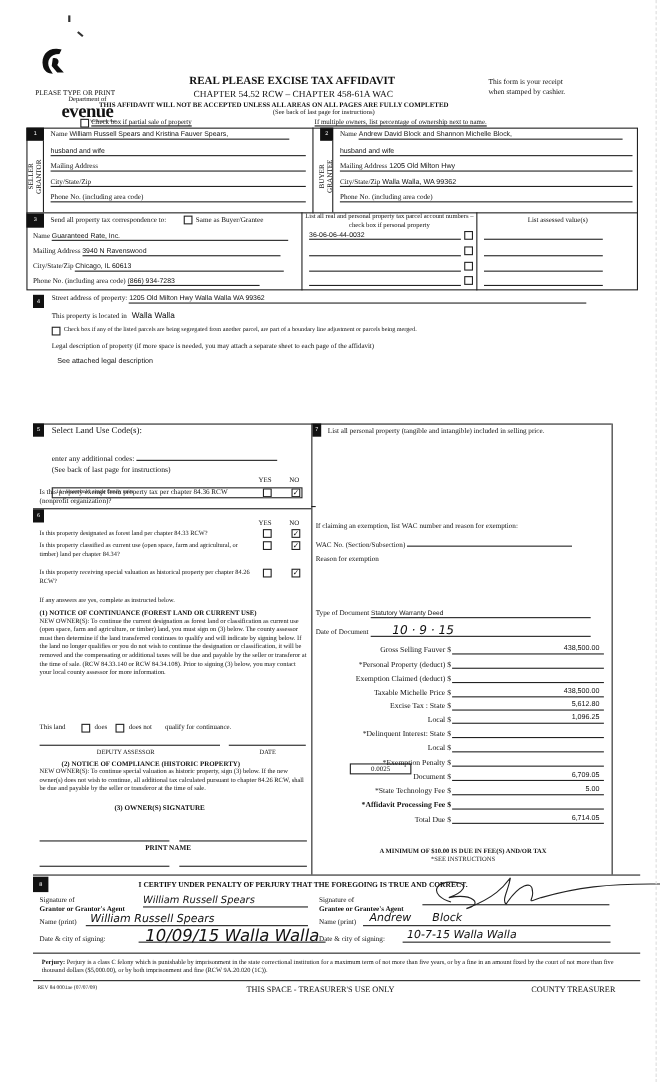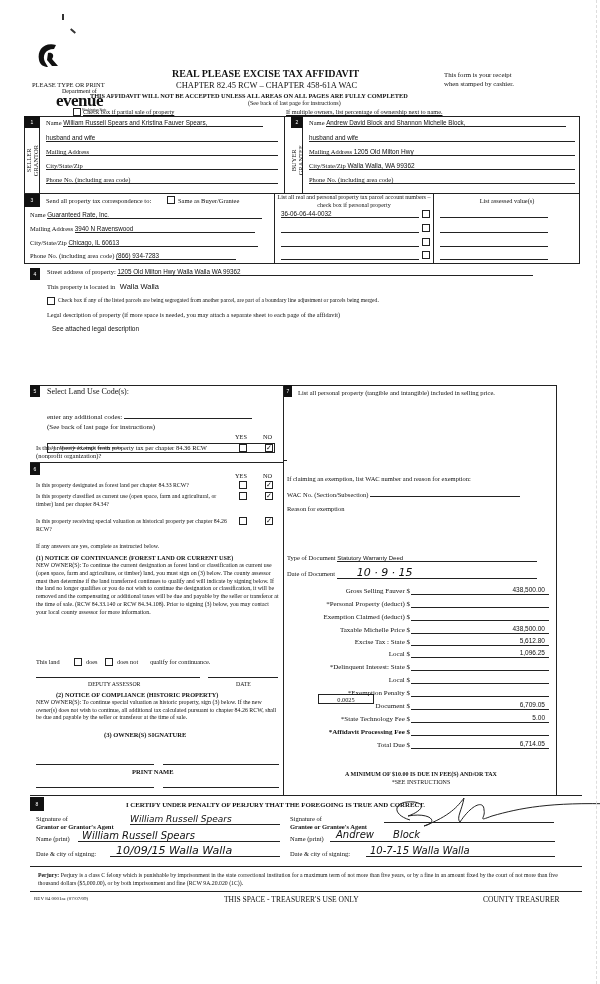--- a/index.html
+++ b/index.html
@@ -28,21 +28,21 @@
     <path d="M20 3 C8 0 1 8 3 18 C4 23 8 25 12 25 L9 20 C6 14 9 7 18 7 Z" fill="#111"></path>
     <path d="M12 11 C16 10 19 13 16 17 L22 24 L16 24 L11 18 Z" fill="#111"></path>
   </svg>
   <div class="abs sans" style="left:26px;top:3px;font-size:6px;">Department of</div>
   <div class="abs sans" style="left:20px;top:7px;font-size:17px;font-weight:bold;letter-spacing:-0.5px;line-height:17px;">evenue</div>
   <div class="abs sans" style="left:46px;top:23px;font-size:3.5px;">Washington State</div>
 </div>
 
 <div class="abs" style="left:32px;top:81px;font-size:6.5px;">PLEASE TYPE OR PRINT</div>
 <div class="abs" style="left:172px;top:68px;font-size:10px;font-weight:bold;">REAL PLEASE EXCISE TAX AFFIDAVIT</div>
-<div class="abs" style="left:176px;top:80px;font-size:8.5px;">CHAPTER 82.45 RCW – CHAPTER 458-61A WAC</div>
+<div class="abs" style="left:176px;top:80px;font-size:8.5px;">CHAPTER 54.52 RCW – CHAPTER 458-61A WAC</div>
 <div class="abs" style="left:444px;top:70px;font-size:6.8px;line-height:9px;">
   <div>This form is your receipt</div>
   <div>when stamped by cashier.</div>
 </div>
 <div class="abs" style="left:90px;top:92px;font-size:6.3px;font-weight:bold;">THIS AFFIDAVIT WILL NOT BE ACCEPTED UNLESS ALL AREAS ON ALL PAGES ARE FULLY COMPLETED</div>
 <div class="abs" style="left:248px;top:100px;font-size:6px;">(See back of last page for instructions)</div>
 
 <div class="cb" style="left:73px;top:108px;"></div>
 <div class="abs" style="left:83px;top:108px;font-size:6.3px;text-decoration:underline;">Check box if partial sale of property</div>
 <div class="abs" style="left:286px;top:108px;font-size:6.3px;text-decoration:underline;">If multiple owners, list percentage of ownership next to name.</div>
@@ -267,21 +267,21 @@
 <div class="abs" style="left:36px;top:815px;font-size:6.5px;line-height:8px;">
   <div>Signature of</div>
   <div style="font-weight:bold;">Grantor or Grantor's Agent</div>
 </div>
 <div class="abs hand ul" style="left:130px;top:814px;width:150px;font-size:9px;line-height:10px;">William Russell Spears</div>
 
 <div class="abs" style="left:36px;top:835px;font-size:6.5px;">Name (print)</div>
 <div class="abs hand ul" style="left:78px;top:830px;width:202px;font-size:10px;line-height:11px;padding-left:4px;">William Russell Spears</div>
 
 <div class="abs" style="left:36px;top:850px;font-size:6.5px;">Date &amp; city of signing:</div>
-<div class="abs hand ul" style="left:110px;top:845px;width:170px;font-size:11px;line-height:11px;padding-left:6px;">10/09/15  Walla Walla</div>
+<div class="abs hand ul" style="left:126px;top:845px;width:170px;font-size:15px;line-height:11px;padding-left:6px;">10/09/15  Walla Walla</div>
 
 <div class="abs" style="left:290px;top:815px;font-size:6.5px;line-height:8px;">
   <div>Signature of</div>
   <div style="font-weight:bold;">Grantee or Grantee's Agent</div>
 </div>
 <div class="abs ul" style="left:384px;top:822px;width:170px;height:1px;"></div>
 <svg class="abs" width="240" height="40" viewBox="0 0 240 40" style="left:380px;top:792px;">
   <path d="M30 28 C10 22 14 8 34 10 C48 12 40 20 28 24 C50 20 60 30 44 34 C70 24 78 14 84 6 C82 18 76 26 80 30 C92 12 104 8 104 18 C106 26 96 30 112 24 C140 16 170 10 235 12" fill="none" stroke="#222" stroke-width="1"></path>
 </svg>
 

